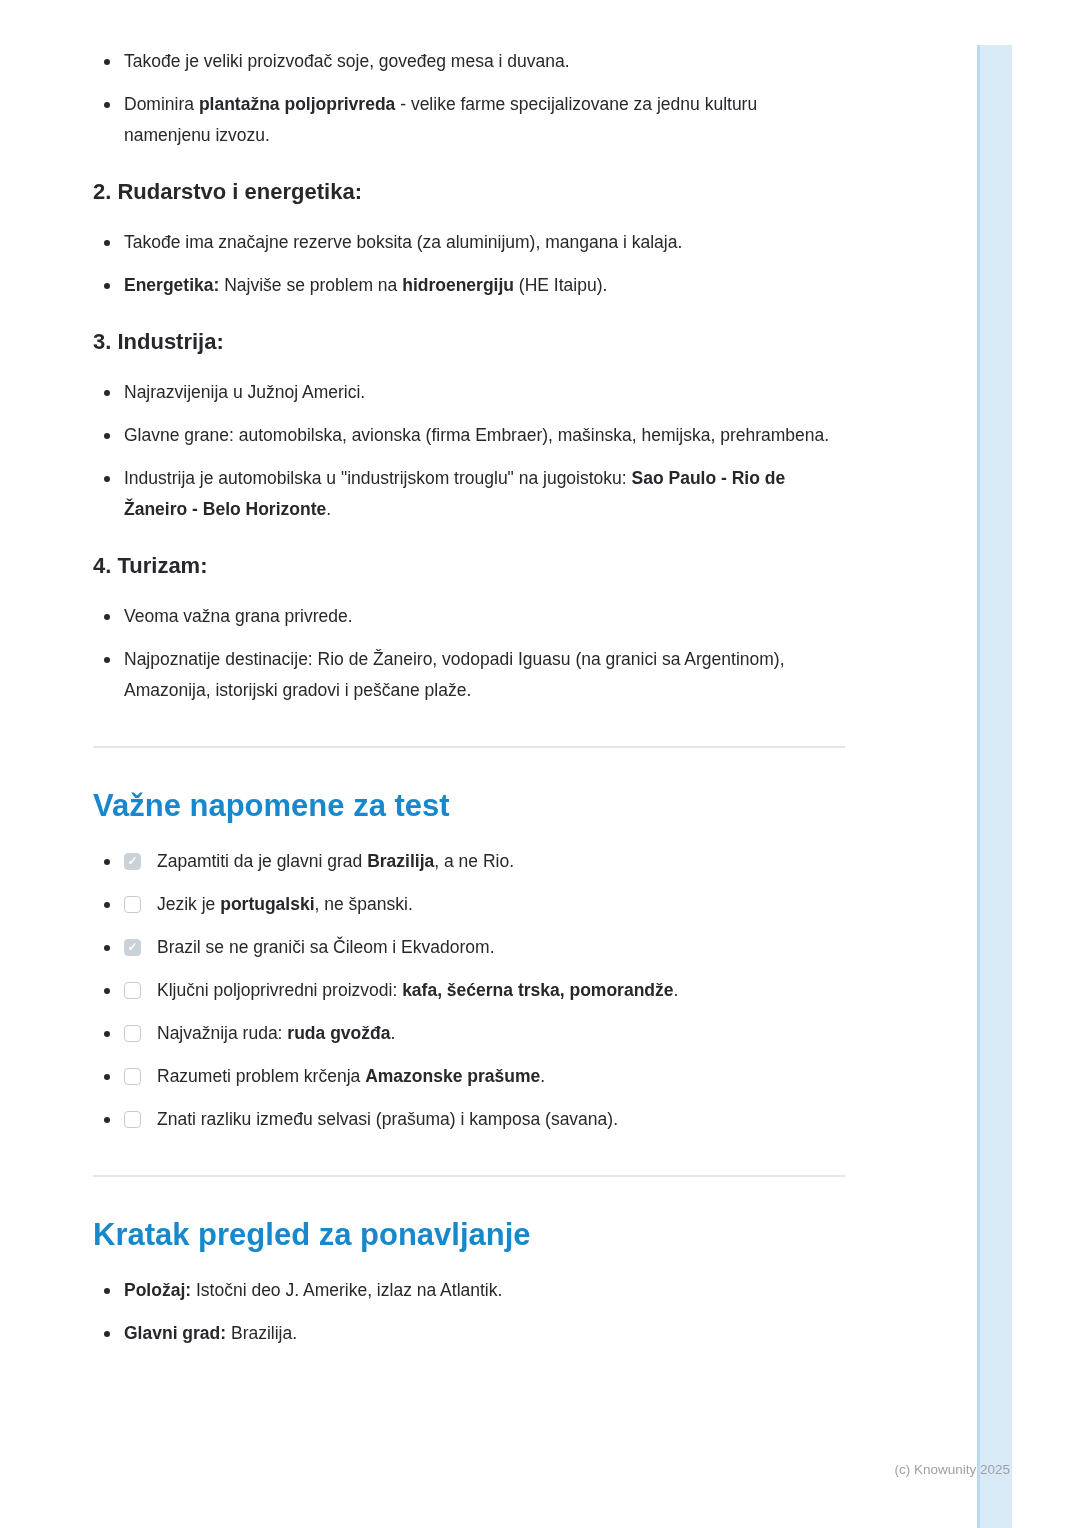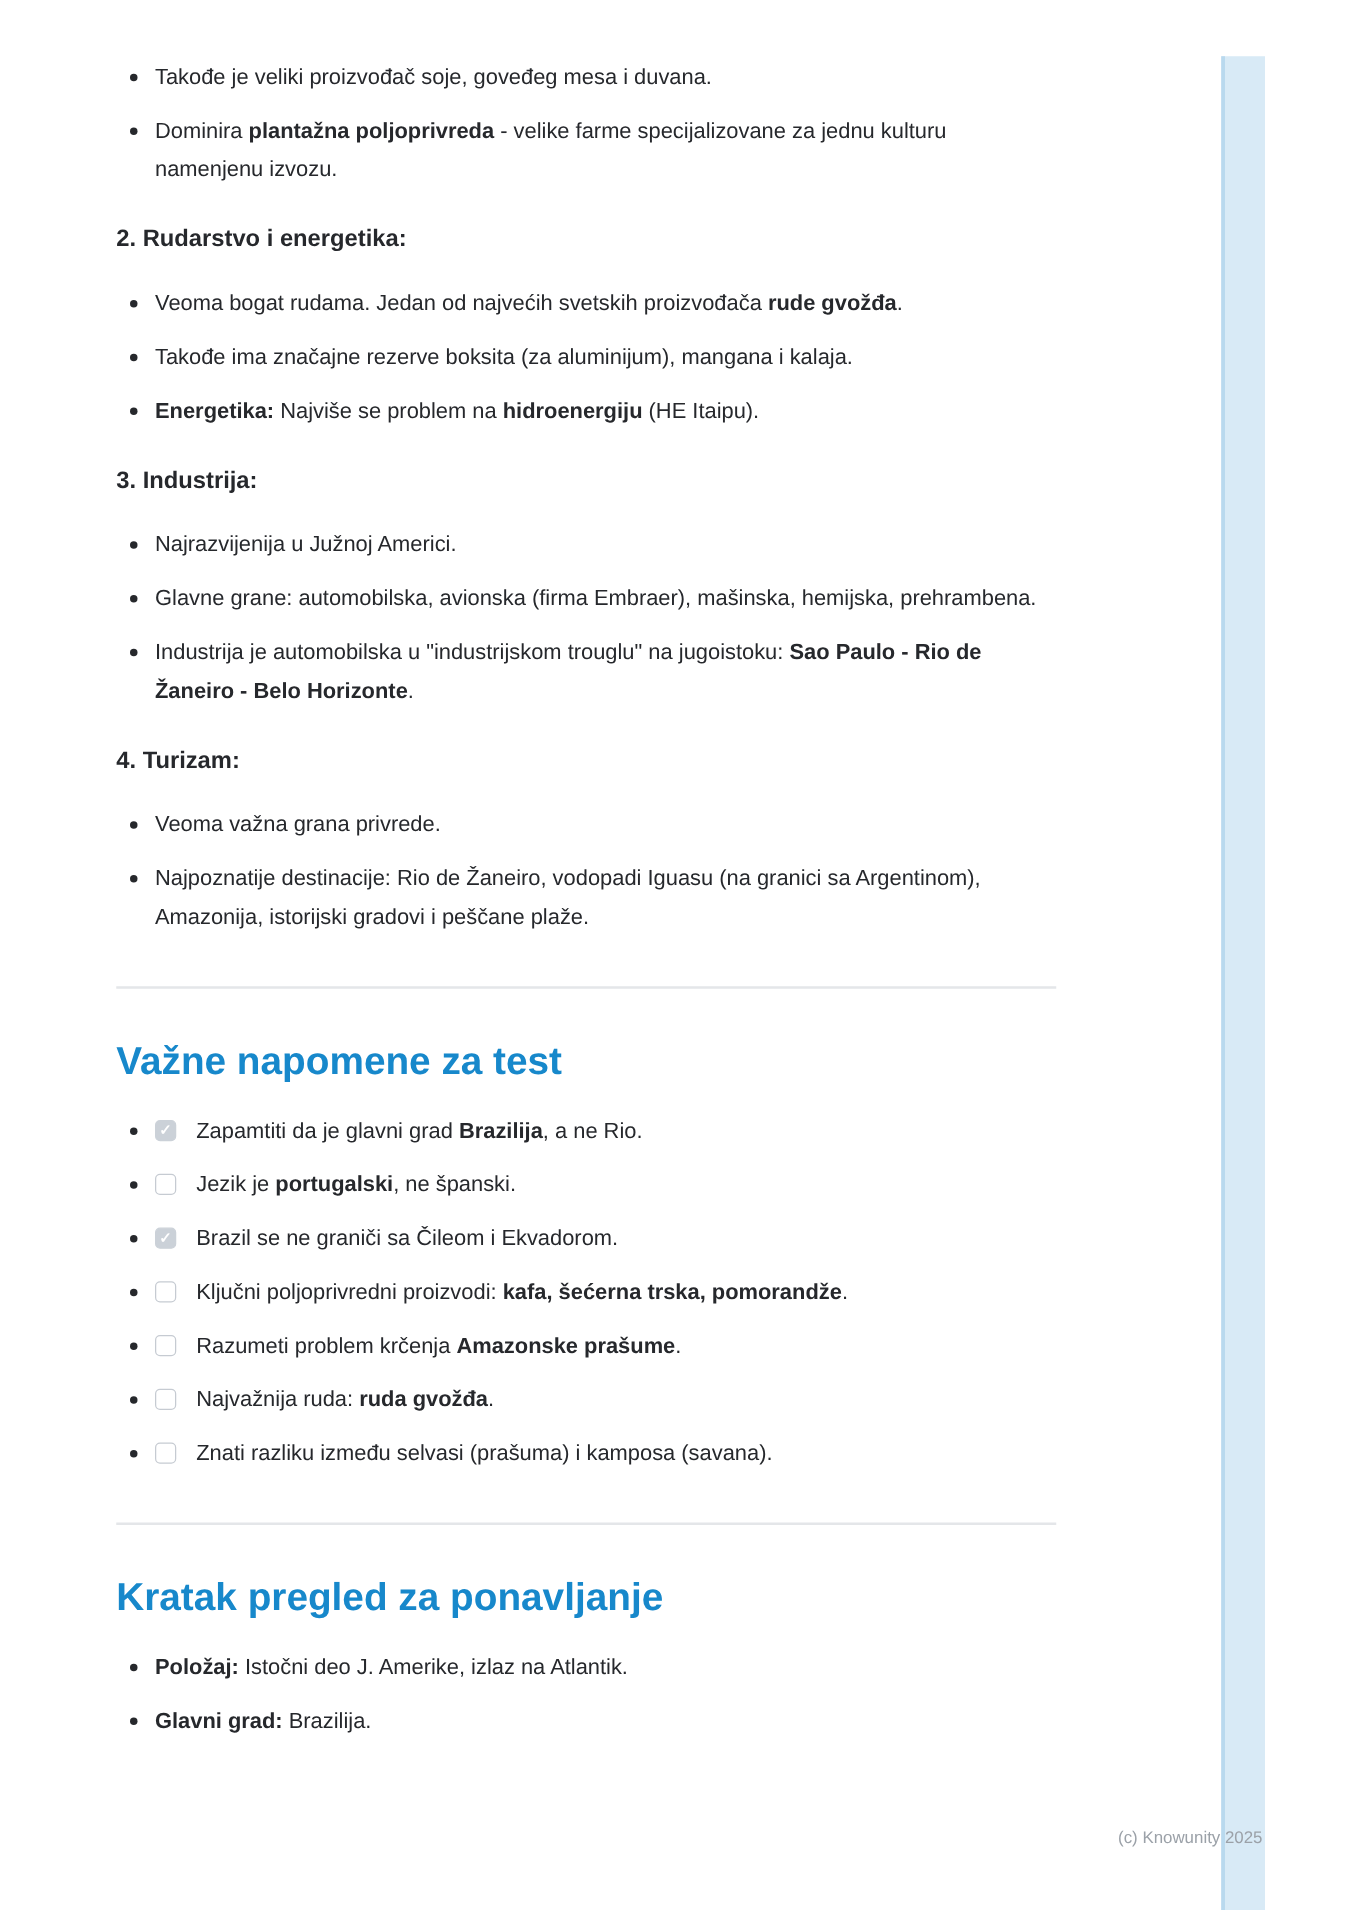--- a/index.html
+++ b/index.html
@@ -40,21 +40,21 @@
     position: absolute;
     left: 11px;
     top: 13px;
     width: 6px;
     height: 6px;
     border-radius: 50%;
     background: var(--text_color, #26282c);
   }
   b { font-weight: 700; }
   .subheading {
-    font-size: 19px;
+    font-size: 22px;
     font-weight: 700;
     margin: 28px 0 22px 0;
     line-height: 26px;
   }
   .section-heading {
     font-size: 31px;
     font-weight: 700;
     color: var(--accent_blue, #1788cb);
     margin: 42px 0 24px 0;
     line-height: 32px;
@@ -102,21 +102,20 @@
 <body>
 
 <main>
   <div class="content" id="content">
       <ul class="list">
         <li class="list-item"><span class="item-text"><span>Takođe je veliki proizvođač soje, goveđeg mesa i duvana.</span></span></li>
         <li class="list-item"><span class="item-text"><span>Dominira </span><b>plantažna poljoprivreda</b><span> - velike farme specijalizovane za jednu kulturu namenjenu izvozu.</span></span></li>
       </ul>
       <h3 class="subheading">2. Rudarstvo i energetika:</h3>
       <ul class="list">
-        <li class="list-item"><span class="item-text"><span>Veoma bogat rudama. Jedan od najvećih svetskih proizvođača </span><b>rude gvožđa</b><span>.</span></span></li>
         <li class="list-item"><span class="item-text"><span>Takođe ima značajne rezerve boksita (za aluminijum), mangana i kalaja.</span></span></li>
         <li class="list-item"><span class="item-text"><b>Energetika:</b><span> Najviše se problem na </span><b>hidroenergiju</b><span> (HE Itaipu).</span></span></li>
       </ul>
       <h3 class="subheading">3. Industrija:</h3>
       <ul class="list">
         <li class="list-item"><span class="item-text"><span>Najrazvijenija u Južnoj Americi.</span></span></li>
         <li class="list-item"><span class="item-text"><span>Glavne grane: automobilska, avionska (firma Embraer), mašinska, hemijska, prehrambena.</span></span></li>
         <li class="list-item"><span class="item-text"><span>Industrija je automobilska u "industrijskom trouglu" na jugoistoku: </span><b>Sao Paulo - Rio de Žaneiro - Belo Horizonte</b><span>.</span></span></li>
       </ul>
       <h3 class="subheading">4. Turizam:</h3>
@@ -142,25 +141,25 @@
             <span class="check">✓</span>
           </span>
           <span class="item-text"><span>Brazil se ne graniči sa Čileom i Ekvadorom.</span></span>
         </li>
         <li class="list-item check-item">
           <span class="checkbox"></span>
           <span class="item-text"><span>Ključni poljoprivredni proizvodi: </span><b>kafa, šećerna trska, pomorandže</b><span>.</span></span>
         </li>
         <li class="list-item check-item">
           <span class="checkbox"></span>
-          <span class="item-text"><span>Razumeti problem krčenja </span><b>Amazonske prašume</b><span>.</span></span>
+          <span class="item-text"><span>Najvažnija ruda: </span><b>ruda gvožđa</b><span>.</span></span>
         </li>
         <li class="list-item check-item">
           <span class="checkbox"></span>
-          <span class="item-text"><span>Najvažnija ruda: </span><b>ruda gvožđa</b><span>.</span></span>
+          <span class="item-text"><span>Razumeti problem krčenja </span><b>Amazonske prašume</b><span>.</span></span>
         </li>
         <li class="list-item check-item">
           <span class="checkbox"></span>
           <span class="item-text"><span>Znati razliku između selvasi (prašuma) i kamposa (savana).</span></span>
         </li>
       </ul>
       <hr class="divider">
       <h2 class="section-heading">Kratak pregled za ponavljanje</h2>
       <ul class="list">
         <li class="list-item"><span class="item-text"><b>Položaj:</b><span> Istočni deo J. Amerike, izlaz na Atlantik.</span></span></li>

